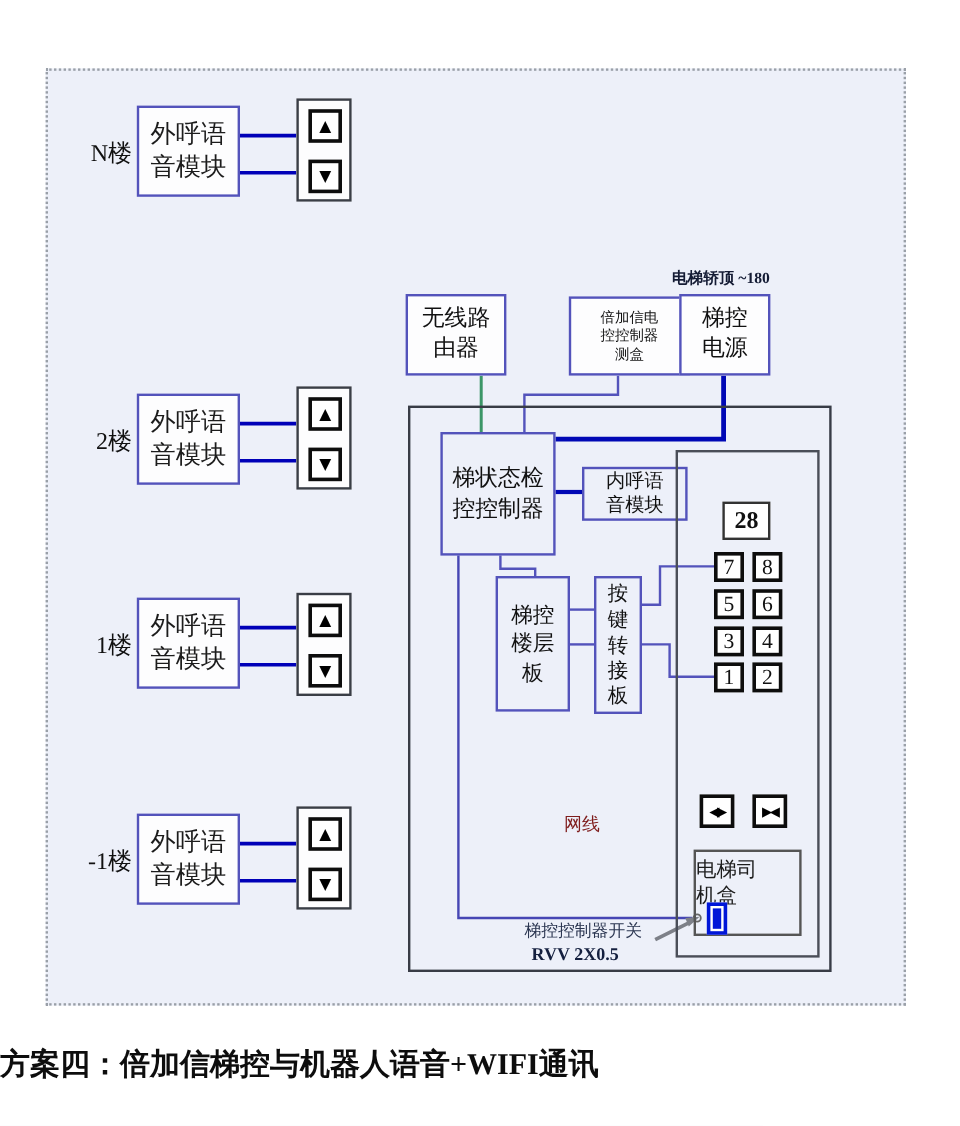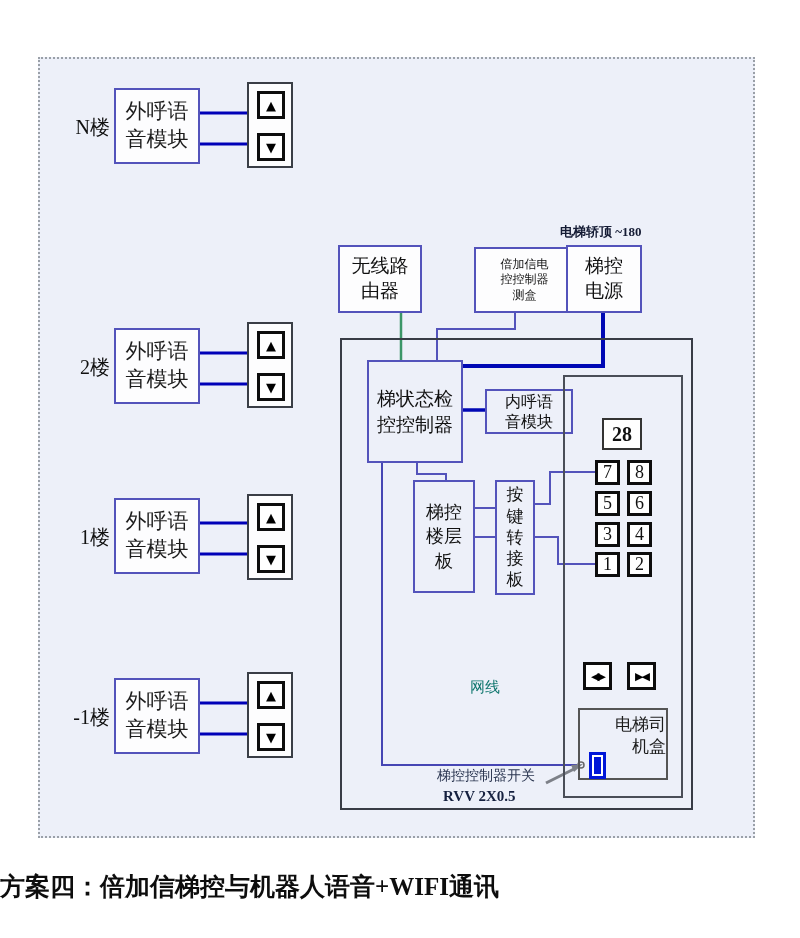--- a/index.html
+++ b/index.html
@@ -26,28 +26,28 @@
   .display-28{position:absolute;left:602px;top:405px;width:40px;height:32px;border:2px solid #333;
             background:#fff;box-sizing:border-box;display:flex;align-items:center;justify-content:center;
             font-size:20px;font-weight:700;margin-top:13px;}
   .key{position:absolute;width:25px;height:25px;border:3px solid #0d0d0d;background:#fff;
        box-sizing:border-box;display:flex;align-items:center;justify-content:center;
        font-size:18px;color:#111;}
   .door-btn{position:absolute;width:29px;height:28px;border:3px solid #0d0d0d;background:#fff;
        box-sizing:border-box;display:flex;align-items:center;justify-content:center;}
   .door-glyph{font-family:"DejaVu Sans",sans-serif;font-size:11px;letter-spacing:-2px;color:#000;}
   .driver-box{position:absolute;left:578px;top:708px;width:90px;height:72px;border:2px solid #555;
-       box-sizing:border-box;text-align:right;font-size:17px;line-height:1.3;padding-top:4px;
+       box-sizing:border-box;text-align:left;font-size:17px;line-height:1.3;padding-top:4px;
        color:#1c1c1c;background:transparent;}
   .switch{position:absolute;left:589px;top:752px;width:17px;height:27px;border:3px solid #0016d8;
        background:#fff;box-sizing:border-box;}
   .switch-core{position:absolute;left:2px;top:2px;right:2px;bottom:2px;background:#0016d8;}
   .title{position:absolute;left:390px;top:185px;width:220px;text-align:center;font-size:27px;color:#0a0a0a;}
   .power-note{position:absolute;left:560px;top:223px;width:110px;font-size:13px;font-weight:700;color:#141b34;}
-  .lbl-network{position:absolute;left:470px;top:678px;font-size:15px;color:#0f766e;}
+  .lbl-network{position:absolute;left:470px;top:678px;font-size:15px;color:#7f1d1d;}
   .lbl-rvv{position:absolute;left:443px;top:744px;font-size:15px;font-weight:700;color:#15203f;margin-top:44px;}
   .lbl-switch{position:absolute;left:437px;top:767px;font-size:14px;color:#2a3550;}
   .caption{position:absolute;left:0;top:870px;width:800px;
            font-size:25px;font-weight:700;color:#0d0d0d;}
   .vchars{display:flex;flex-direction:column;line-height:1.25;}
 </style>
 </head>
 <body>
 
 <div class="canvas">

